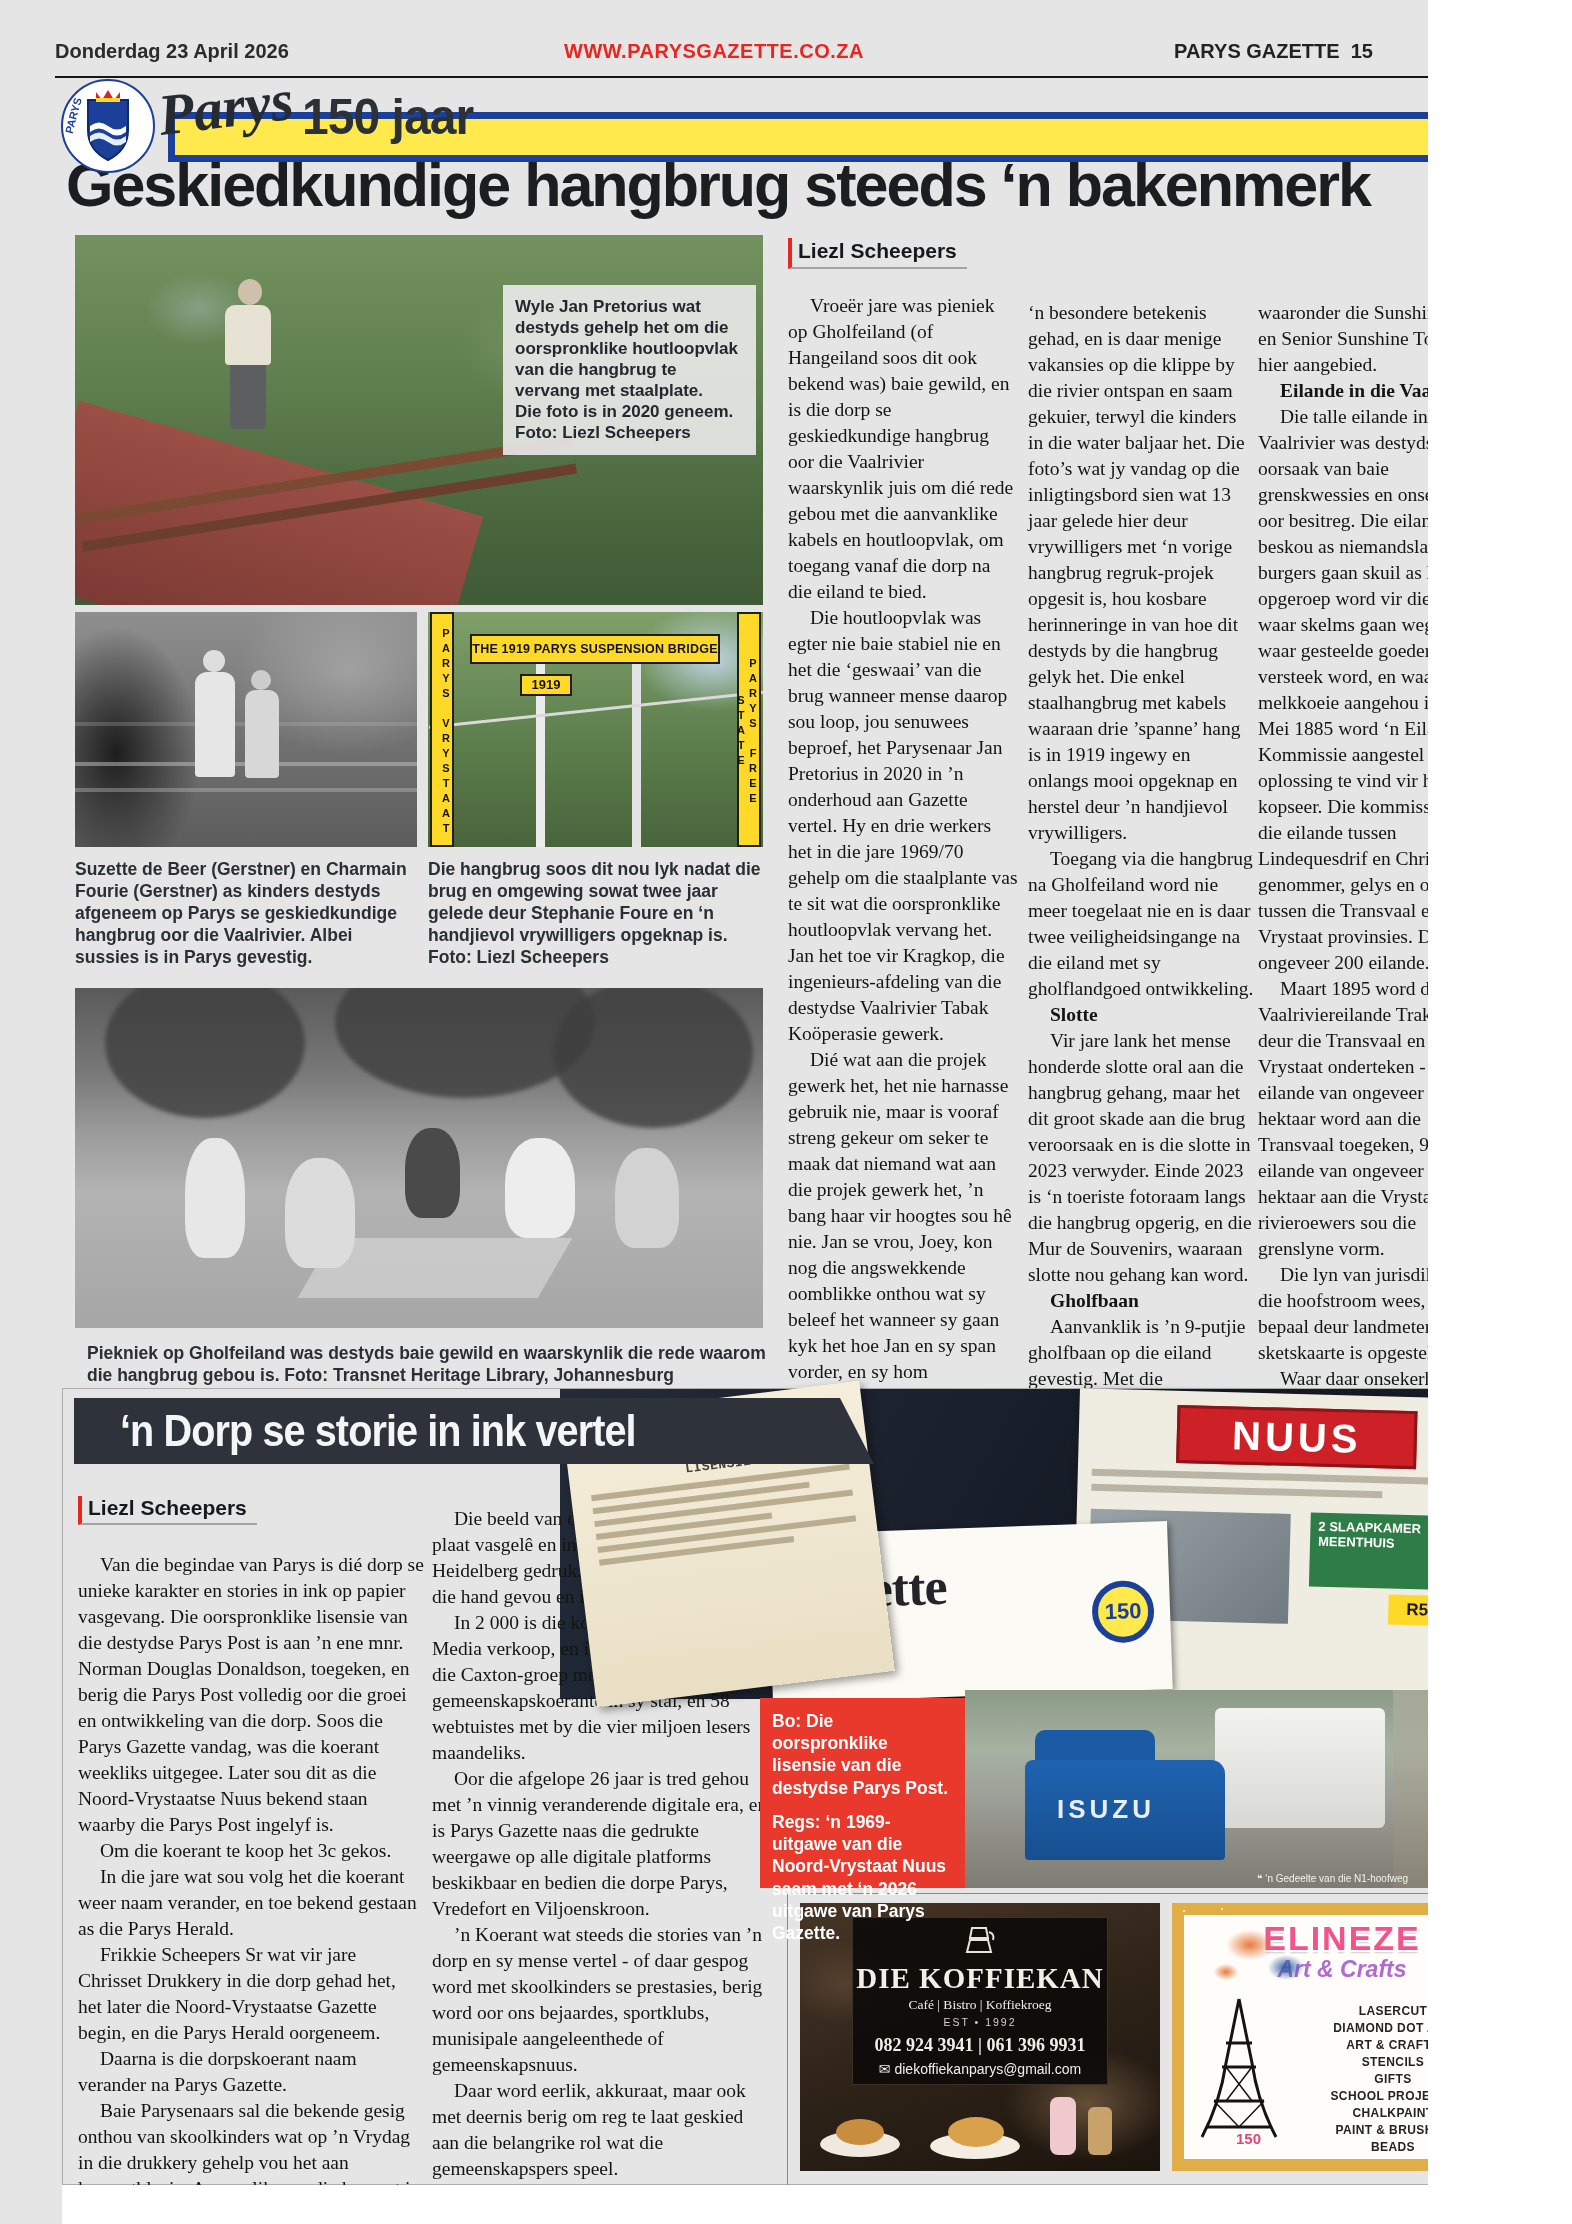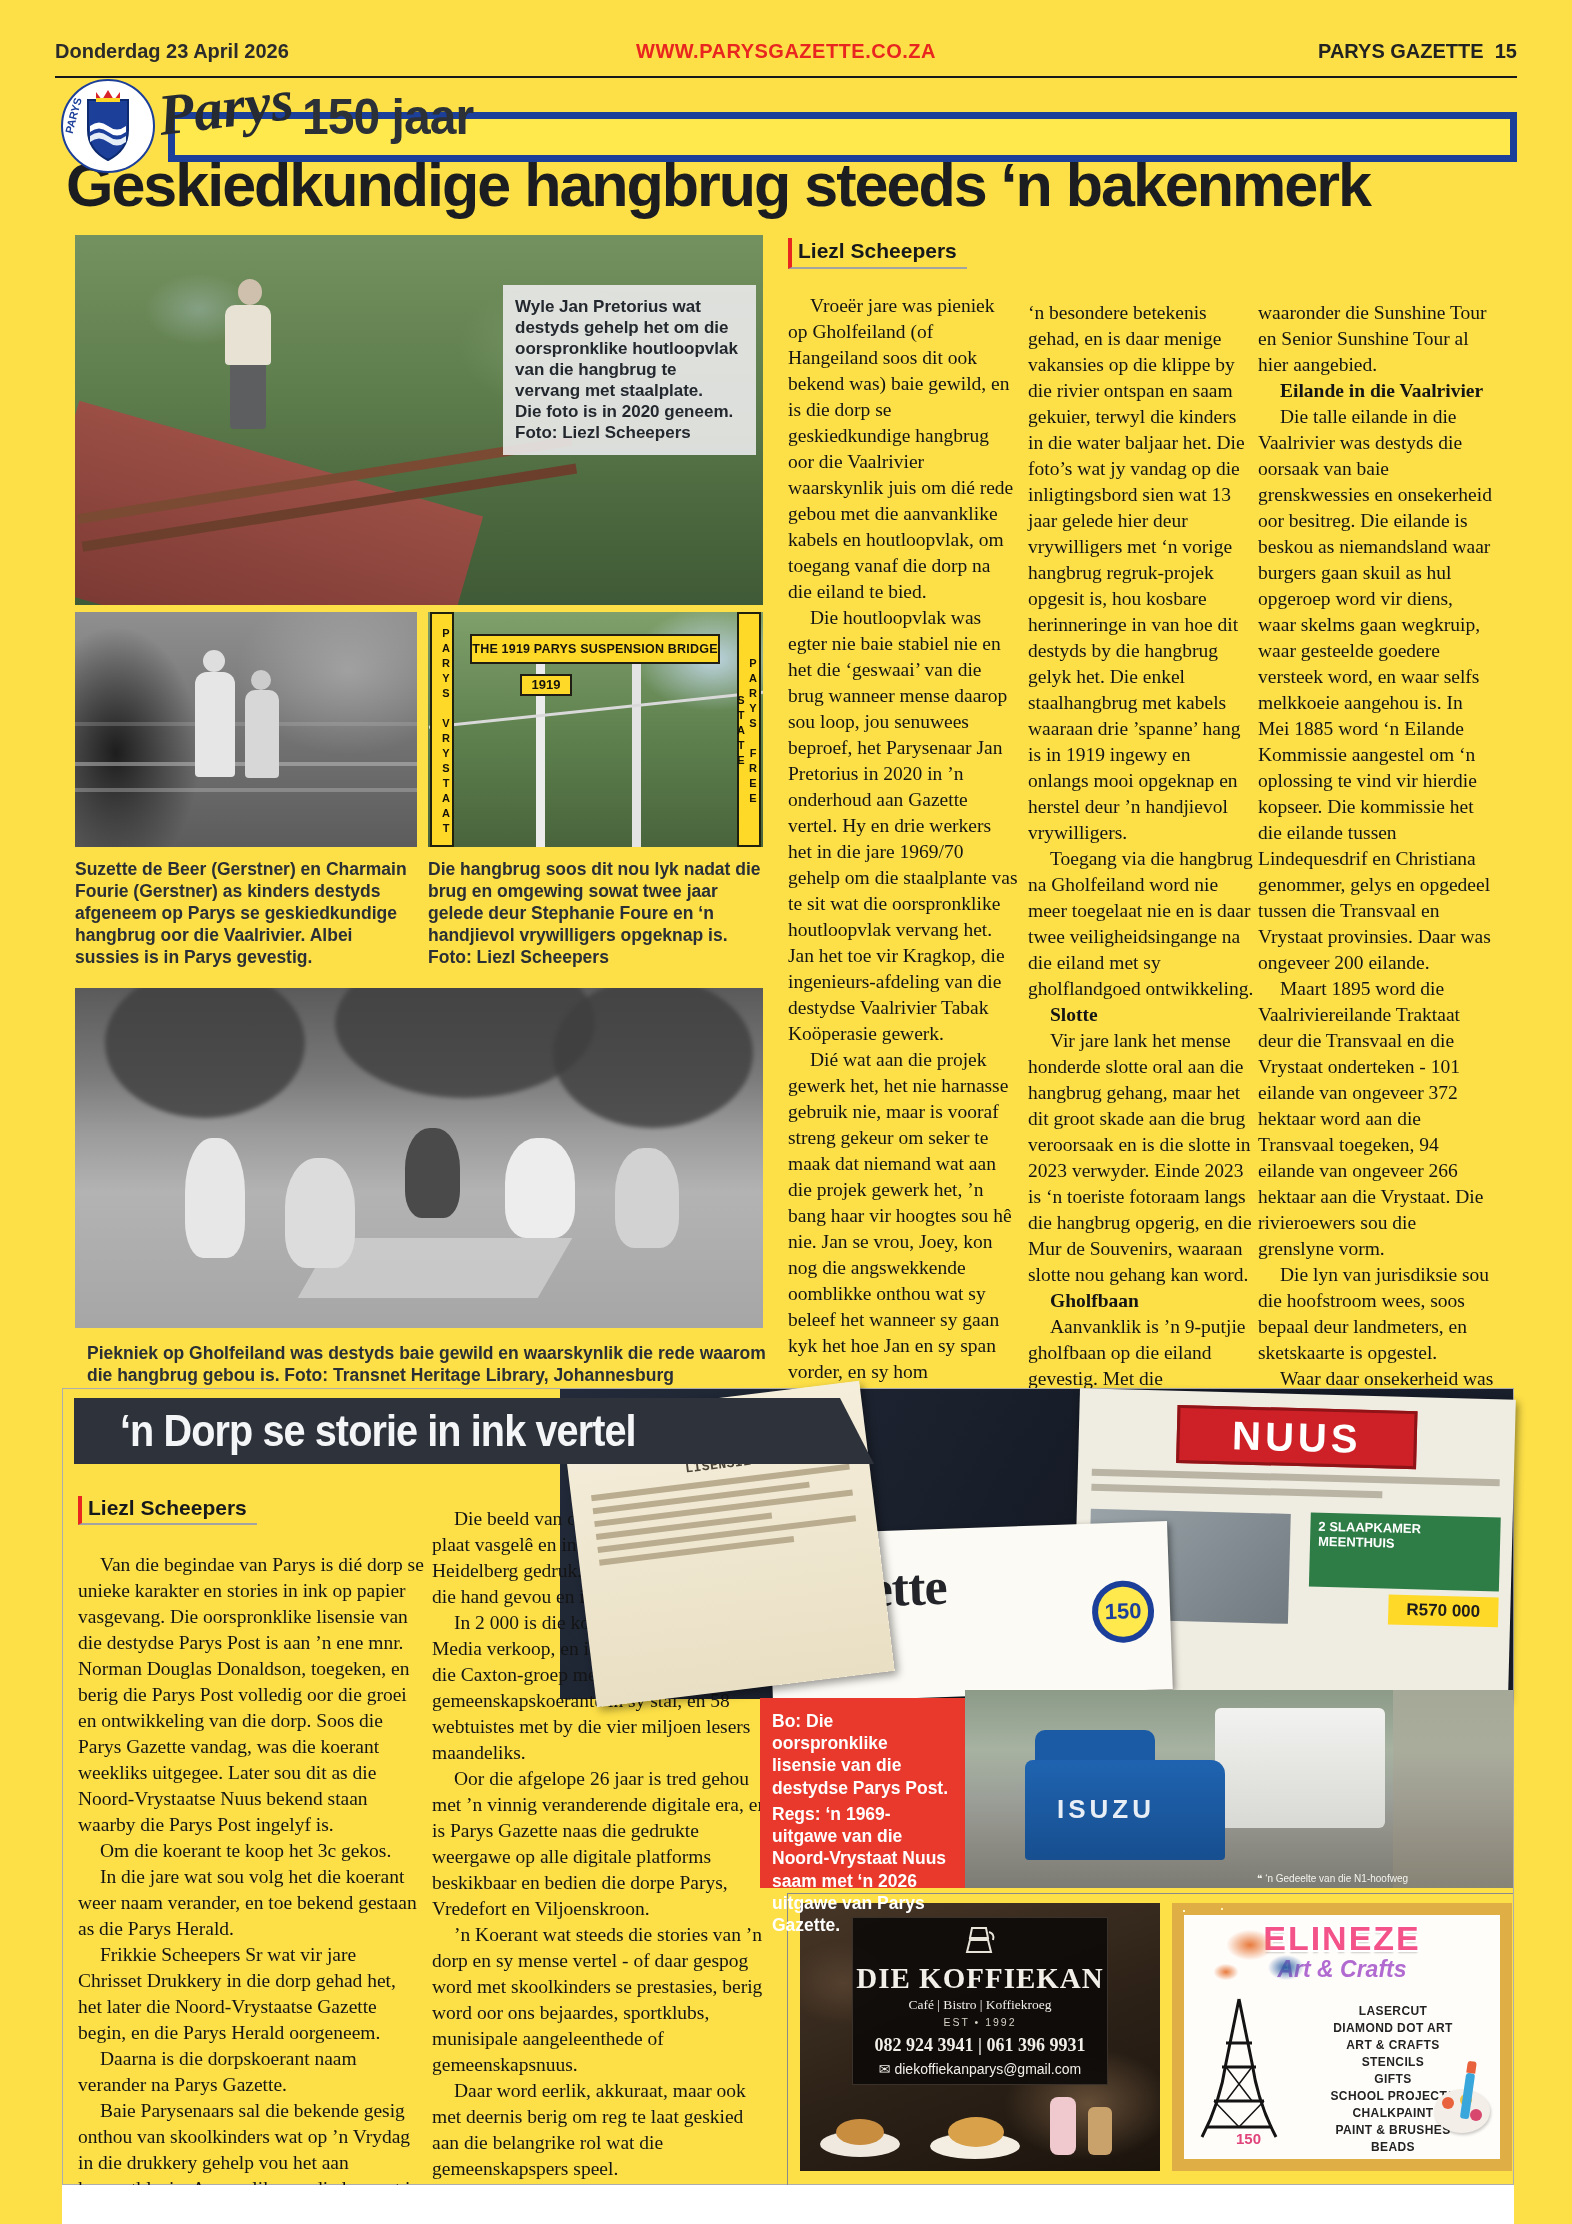--- a/index.html
+++ b/index.html
@@ -1,17 +1,17 @@
 <!DOCTYPE html>
 <html><head>
 <meta charset="utf-8">
 <style>
   * { margin:0; padding:0; box-sizing:border-box; }
   html,body { background:#fff; }
-  .page { position:relative; width:1572px; height:2224px; background:#fde047; overflow:hidden;
+  .page { position:relative; width:1428px; height:2224px; background:#e5e5e5; overflow:hidden;
           font-family:"Liberation Sans", sans-serif; color:#1a1a1a; }
   .abs { position:absolute; }
 
   
   .hdr-date { left:55px; top:40px; font-size:20px; font-weight:bold; color:#2b2b2b; }
   .hdr-url  { left:0; right:0; top:40px; text-align:center; font-size:20px; font-weight:bold; color:#e8251f; letter-spacing:.5px; }
   .hdr-right{ right:55px; top:40px; font-size:20px; font-weight:bold; color:#222; }
   .hdr-rule { left:55px; top:76px; width:1462px; height:2px; background:#15171a; }
 
   
@@ -294,21 +294,21 @@
     <div class="listing">2 SLAAPKAMER MEENTHUIS</div>
     <div class="price">R570 000</div>
   </div>
 
   <div class="abs s2-banner">
     <div class="s2-title">‘n Dorp se storie in ink vertel</div>
   </div>
 
   <div class="abs redbox">
     <div>Bo: Die oorspronklike lisensie van die destydse Parys Post.</div>
-    <div style="margin-top:4px;">Regs: ‘n 1969-uitgawe van die Noord-Vrystaat Nuus saam met ‘n 2026 uitgawe van Parys Gazette.</div>
+    <div style="margin-top:12px;">Regs: ‘n 1969-uitgawe van die Noord-Vrystaat Nuus saam met ‘n 2026 uitgawe van Parys Gazette.</div>
   </div>
 
   <div class="abs isuzu">
     <div class="iz-strip"></div>
     <div class="iz-truck"></div>
     <div class="iz-cab"></div>
     <div class="iz-bakkie"></div>
     <div class="iz-text">ISUZU</div>
     <div class="iz-cap">
       <span>❝</span>

